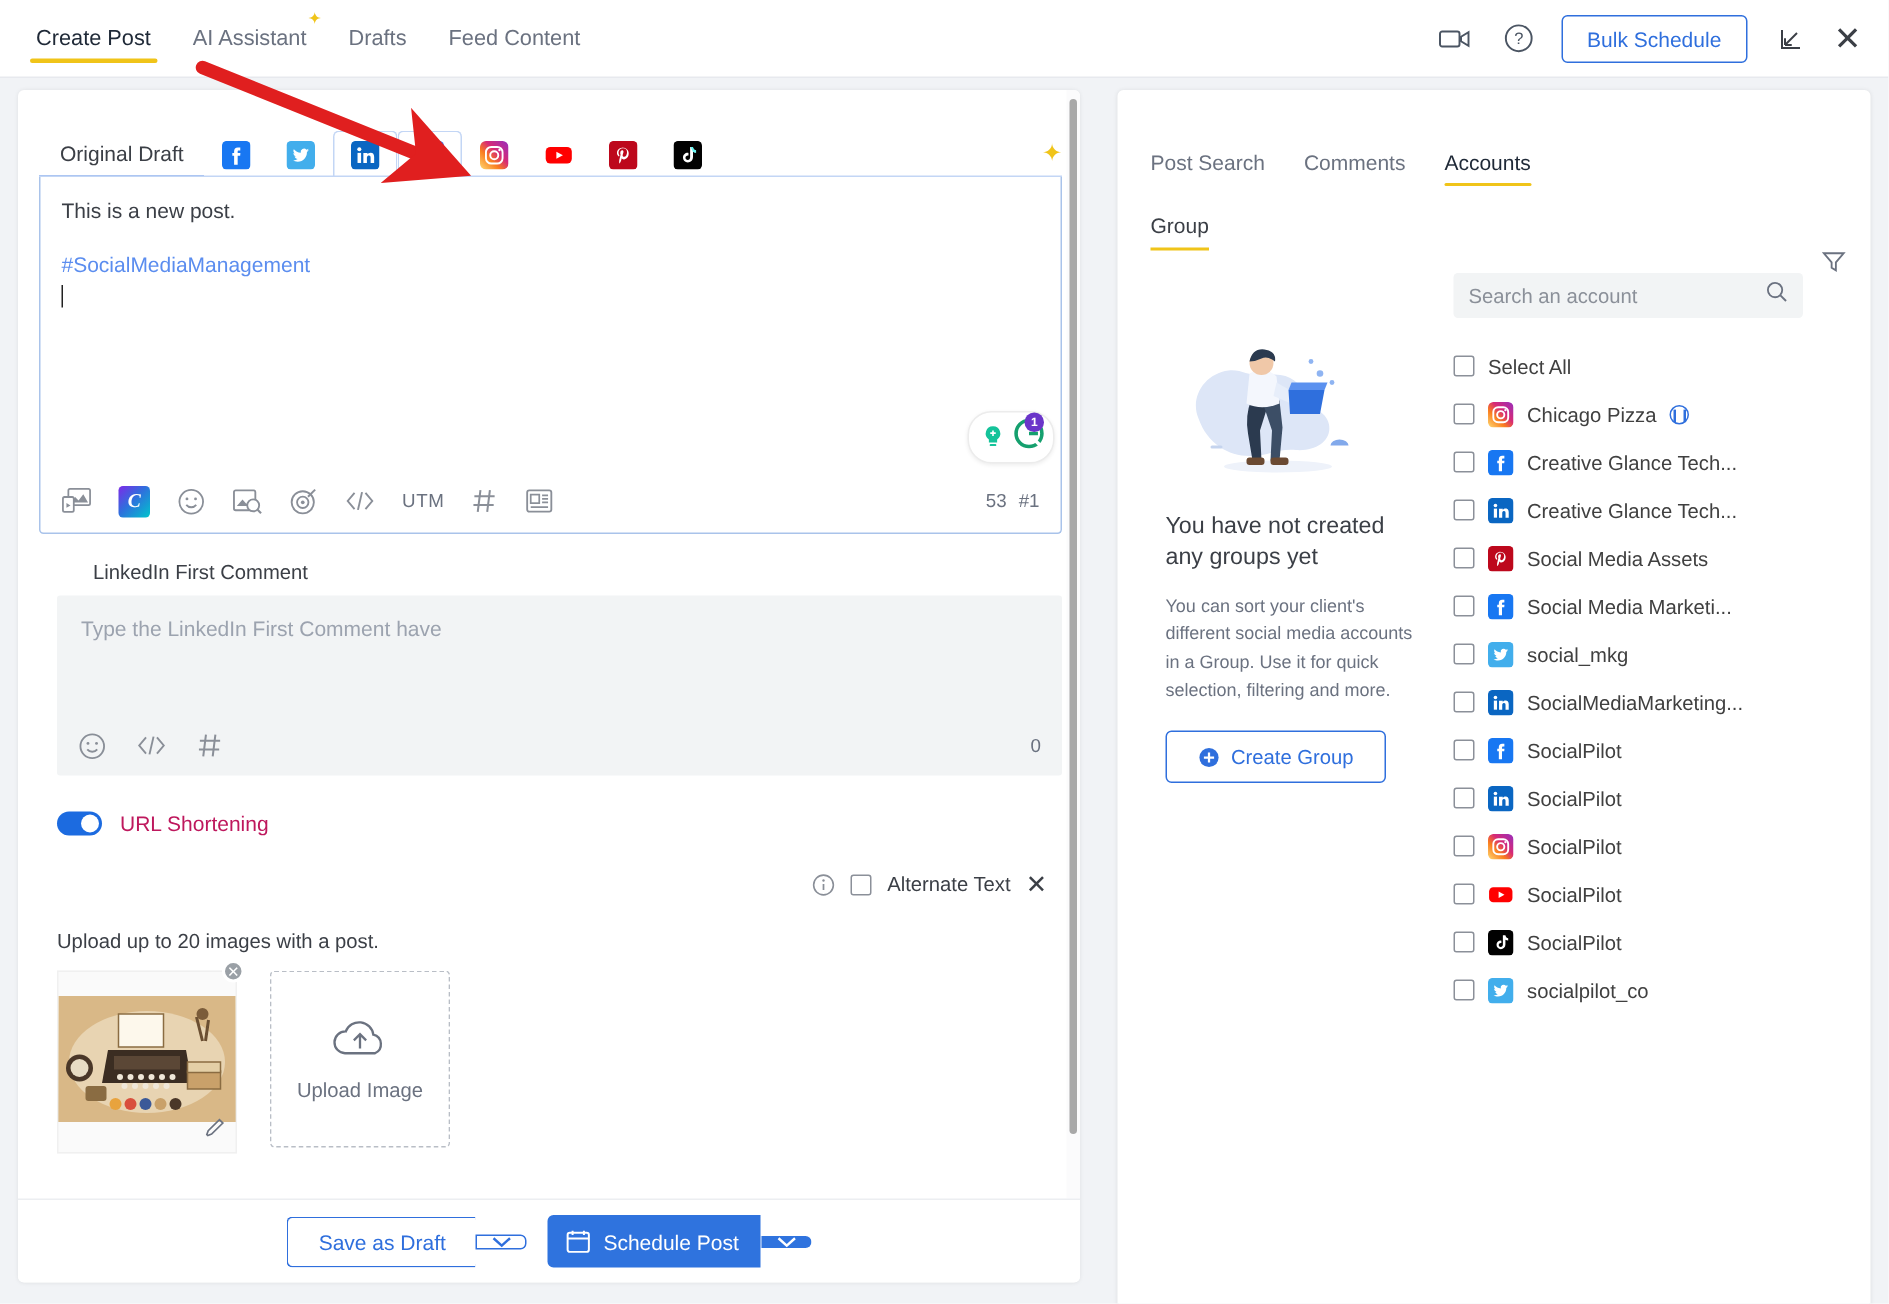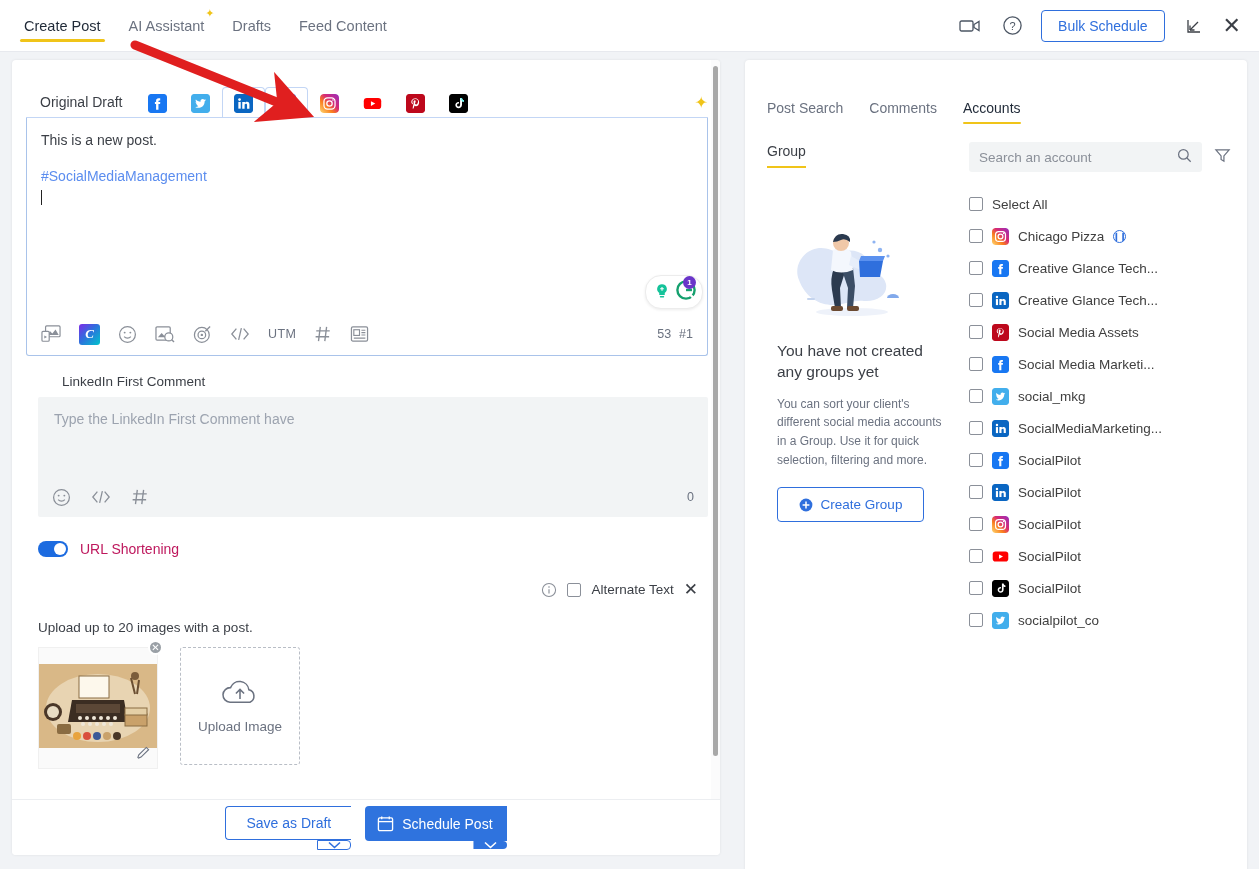--- a/index.html
+++ b/index.html
@@ -200,21 +200,21 @@
     gap: 10px; cursor: pointer;
   }
   .upload-label { font-size: 13.5px; color: #6b7280; }
 
   
   .bottom-bar {
     position: absolute; left: 0; bottom: 0; width: 708px; height: 56px;
     background: #fff; border-top: 1px solid #eceef1;
     display: flex; align-items: center; justify-content: center; gap: 14px;
   }
-  .btn-split { display: flex; align-items: flex-end; flex-direction: column; }
+  .btn-split { display: flex; align-items: center; }
   .btn-draft {
     border: 1px solid #2f6fdd; border-right: none; color: #2f6fdd; background: #fff;
     font-size: 14px; padding: 8px 20px; cursor: pointer; border-radius: 4px 0 0 4px;
     font-family: "Liberation Sans", sans-serif;
   }
   .btn-draft-caret {
     border: 1px solid #2f6fdd; background: #fff; color: #2f6fdd;
     width: 34px; display: flex; align-items: center; justify-content: center;
     border-radius: 0 4px 4px 0; cursor: pointer;
   }
@@ -249,21 +249,21 @@
   .create-group {
     margin-top: 18px; border: 1px solid #2f6fdd; color: #2f6fdd; background: #fff;
     border-radius: 4px; font-size: 13.5px; padding: 9px 12px; cursor: pointer;
     display: flex; align-items: center; gap: 8px; justify-content: center; width: 147px;
     font-family: "Liberation Sans", sans-serif;
   }
   .acct-col { flex: 1; padding: 0 16px 0 12px; }
   .search-row { display: flex; align-items: center; gap: 12px; }
   .search-box {
     flex: 1; height: 30px; background: #f2f4f5; border-radius: 3px; display: flex;
-    align-items: center; padding: 0 10px; position: relative;
+    align-items: center; padding: 0 10px; position: relative; margin-top: 40px;
   }
   .search-ph { font-size: 13.5px; color: #8b9099; }
   .search-ico { margin-left: auto; color: #6b7280; }
   .filter-ico { color: #6b7280; cursor: pointer; }
   .acct-list { padding-top: 16px; }
   .acct-row {
     display: flex; align-items: center; gap: 9px; height: 32px; cursor: pointer;
   }
   .acct-name { font-size: 13.5px; color: #404040; white-space: nowrap; }
   .verif {

